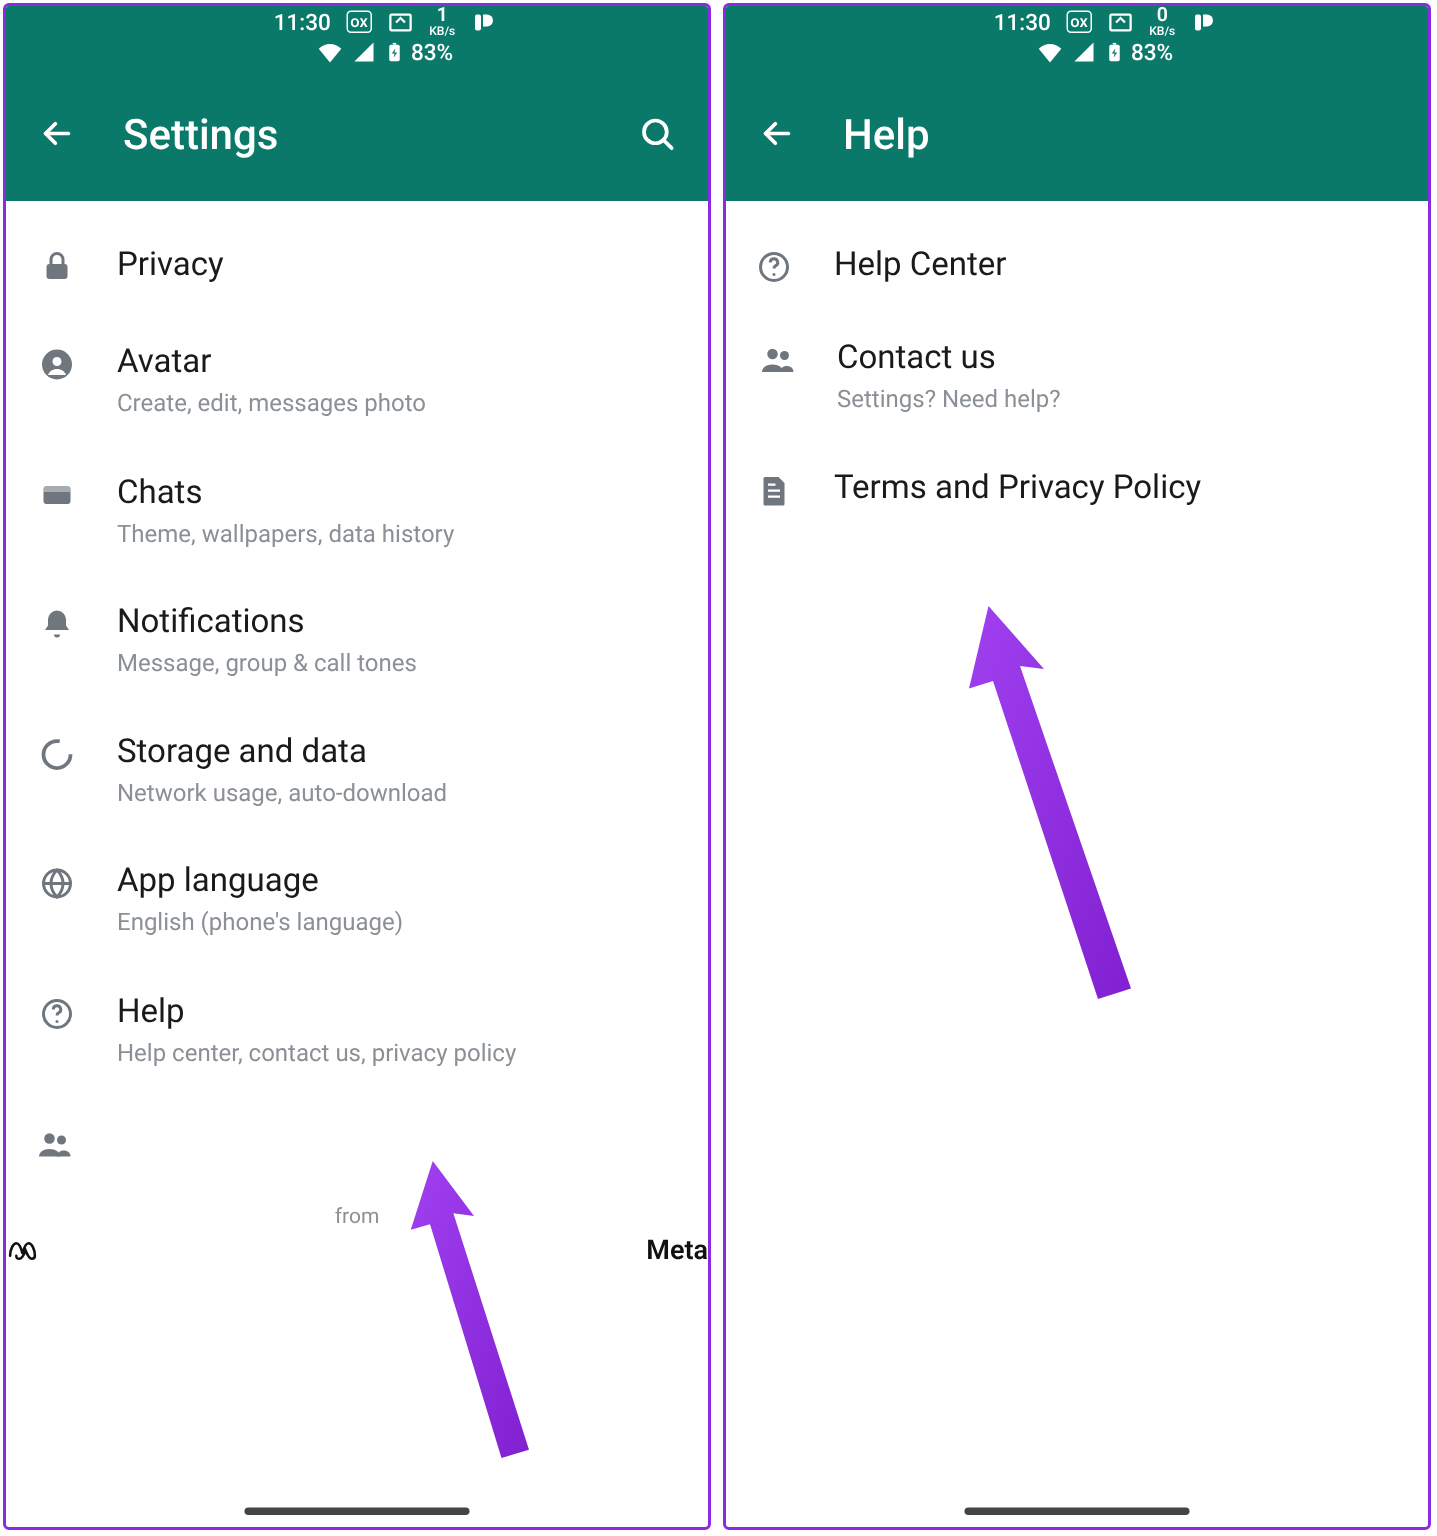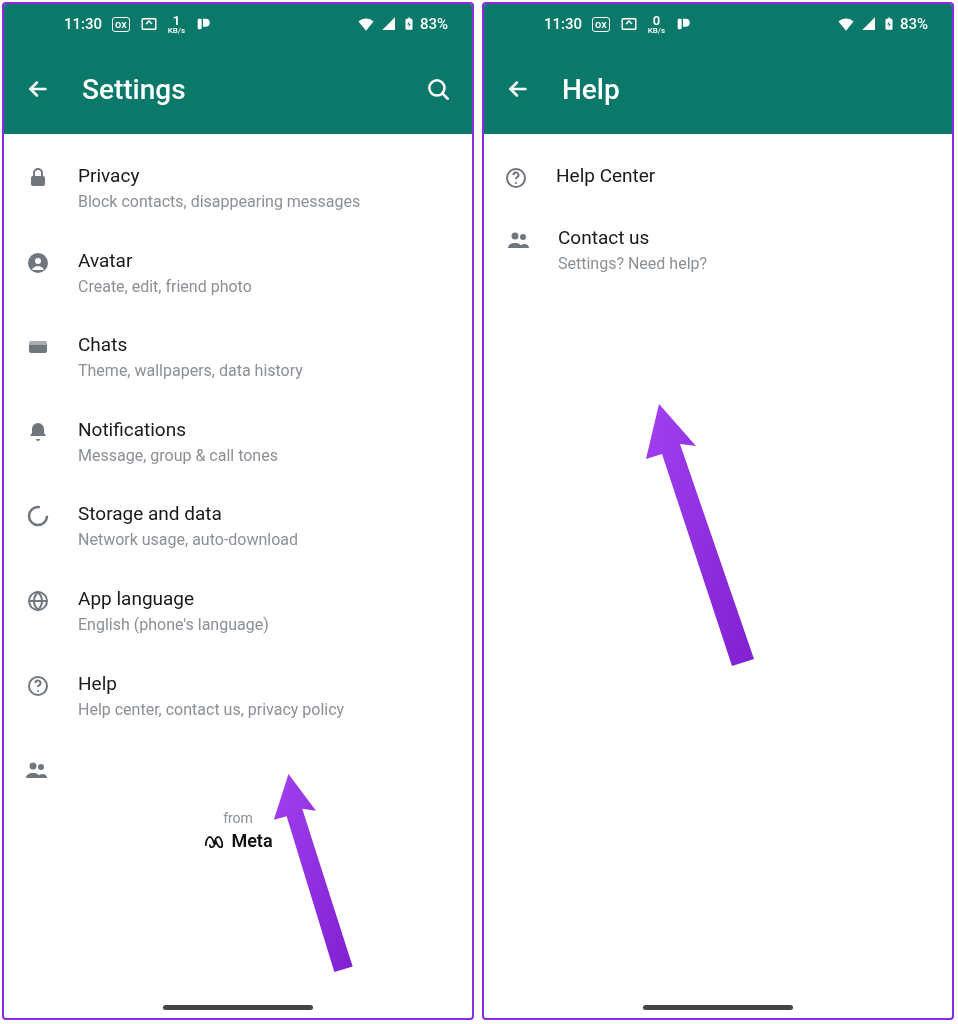--- a/index.html
+++ b/index.html
@@ -27,20 +27,21 @@
   .status-bar {
     height: 40px;
     background: #0b796a;
     color: #fff;
     display: flex;
     align-items: center;
     justify-content: space-between;
     padding: 0 24px 0 60px;
     font-size: 15px;
     font-weight: 500;
+    flex-direction: column;
   }
   .status-left { display: flex; align-items: center; gap: 10px; }
   .status-right { display: flex; align-items: center; gap: 4px; }
   .status-ico { display:inline-flex; align-items:center; }
   .kbs { font-size: 10px; line-height: 1; display:flex; flex-direction:column; align-items:center; }
   .kbs .n { font-size: 13px; font-weight:600; }
   .kbs .u { font-size: 8px; }
   
   .app-bar {
     height: 90px;
@@ -68,40 +69,40 @@
   .row .ricon {
     width: 52px;
     display: flex;
     align-items: center;
     justify-content: flex-start;
     padding-top: 2px;
     color: #6f767d;
   }
   .row .rtxt { flex: 1; }
   .row .rtitle {
-    font-size: 19px;
+    font-size: 22px;
     color: #1a1a1a;
     font-weight: 400;
     margin-bottom: 4px;
   }
   .row .rsub {
     font-size: 16px;
     color: #8a9096;
     line-height: 1.35;
   }
   .row.compact { padding: 18px 20px; }
   .row.compact .rtitle { margin-bottom: 0; }
   
   .footer {
     text-align: center;
     padding: 10px 0 0 0;
     color: #555;
   }
   .footer .from { font-size: 14px; color: #8a9096; margin-bottom: 4px; }
-  .footer .meta { font-size: 18px; font-weight: 600; color: #111; display:flex; align-items:center; justify-content:center; gap:6px;}
+  .footer .meta { font-size: 18px; font-weight: 600; color: #111; display:flex; align-items:center; justify-content:space-between; gap:6px;}
   .navpill {
     position: absolute;
     bottom: 8px;
     left: 50%;
     transform: translateX(-50%);
     width: 150px;
     height: 5px;
     background: #444;
     border-radius: 3px;
   }
@@ -182,35 +183,34 @@
 
     <div class="row">
       <div class="ricon">
         <svg width="24" height="24" viewBox="0 0 24 24" fill="#6f767d">
             <rect x="5" y="10" width="14" height="10" rx="2"></rect>
             <path d="M8 10V7a4 4 0 1 1 8 0v3" fill="none" stroke="#6f767d" stroke-width="2"></path>
           </svg>
       </div>
       <div class="rtxt">
         <div class="rtitle">Privacy</div>
-        <div class="rsub">Block contacts, disappearing messages</div>
       </div>
     </div>
 
     <div class="row">
       <div class="ricon">
         <svg width="24" height="24" viewBox="0 0 24 24" fill="#6f767d">
             <circle cx="12" cy="12" r="10"></circle>
             <circle cx="12" cy="10" r="3" fill="#fff"></circle>
             <path d="M6 19c1-3 4-4 6-4s5 1 6 4" fill="#fff"></path>
           </svg>
       </div>
       <div class="rtxt">
         <div class="rtitle">Avatar</div>
-        <div class="rsub">Create, edit, friend photo</div>
+        <div class="rsub">Create, edit, messages photo</div>
       </div>
     </div>
 
     <div class="row">
       <div class="ricon">
         <svg width="24" height="24" viewBox="0 0 24 24" fill="#6f767d">
             <rect x="3" y="6" width="18" height="12" rx="2"></rect>
             <rect x="3" y="6" width="18" height="4" fill="#fff" opacity="0.4"></rect>
           </svg>
       </div>
@@ -387,20 +387,31 @@
             <path d="M2 20c0-3 3-5 7-5s7 2 7 5"></path>
             <path d="M14 20c0-2.5 2-4 4.5-4s4.5 1.5 4.5 4"></path>
           </svg>
       </div>
       <div class="rtxt">
         <div class="rtitle">Contact us</div>
         <div class="rsub">Settings? Need help?</div>
       </div>
     </div>
 
+    <div class="row compact">
+      <div class="ricon">
+        <svg width="24" height="24" viewBox="0 0 24 24" fill="#6f767d">
+            <path d="M6 3h9l4 4v14a1 1 0 0 1-1 1H6a1 1 0 0 1-1-1V4a1 1 0 0 1 1-1z"></path>
+            <path d="M8 12h8M8 16h8M8 8h5" stroke="#fff" stroke-width="1.5"></path>
+          </svg>
+      </div>
+      <div class="rtxt">
+        <div class="rtitle">Terms and Privacy Policy</div>
+      </div>
+    </div>
 
 
   </div>
 
   <svg class="arrow" style="left:150px; top:400px; width:140px; height:280px;" viewBox="0 0 140 280">
     <defs>
         <linearGradient id="pg2" x1="0" y1="0" x2="1" y2="1">
           <stop offset="0" stop-color="#a040f0"></stop>
           <stop offset="1" stop-color="#8020d0"></stop>
         </linearGradient>

